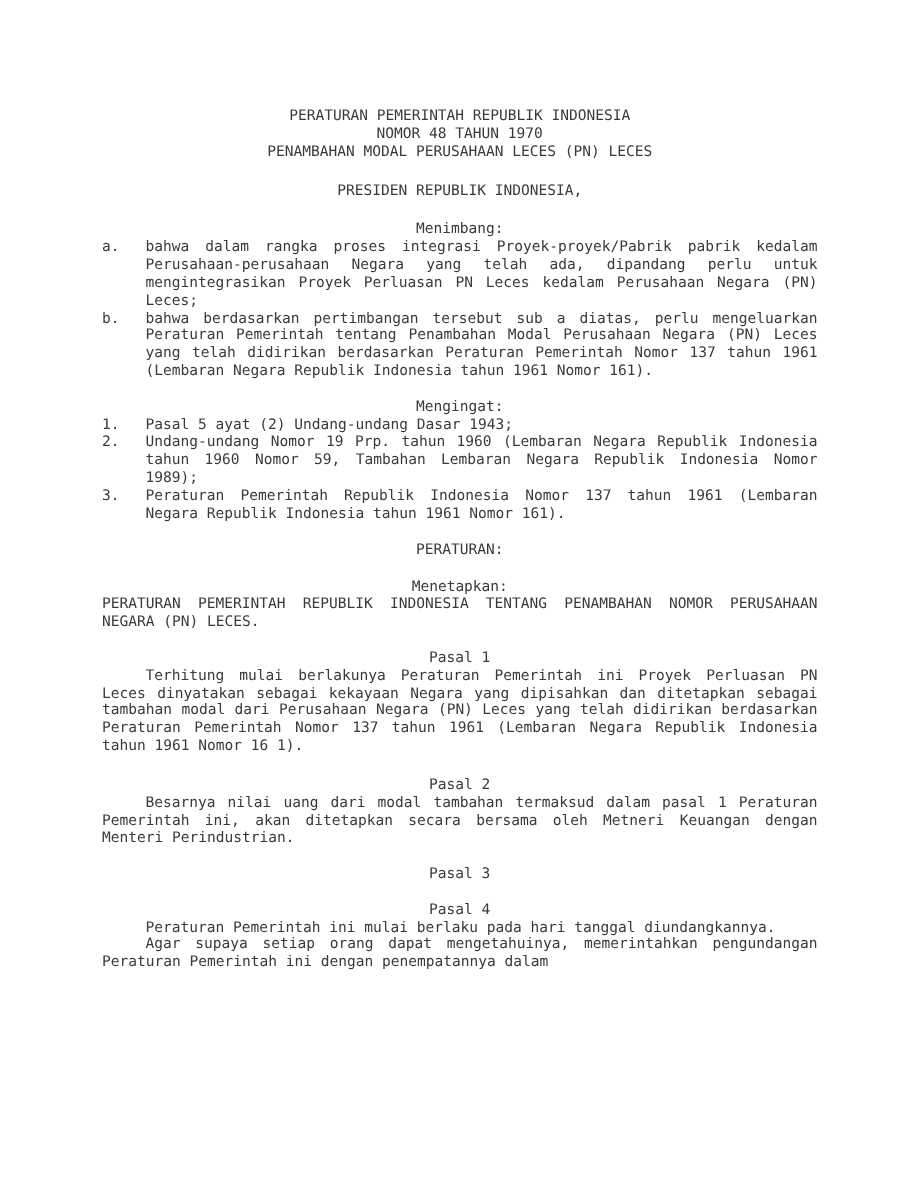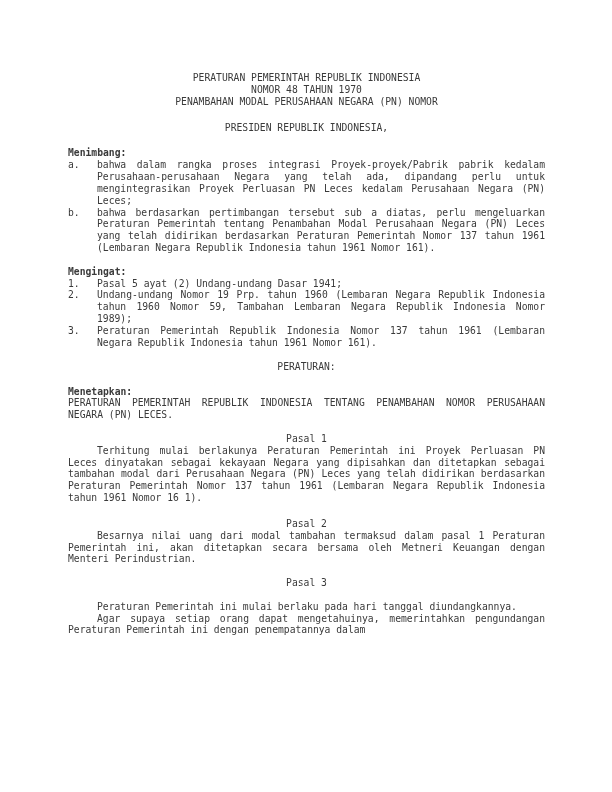--- a/index.html
+++ b/index.html
@@ -28,23 +28,22 @@
     line-height: 11.85px;
     letter-spacing: 0px;
   }
 
   
   .center {
     text-align: center;
     white-space: pre;
   }
   .plain {
-    text-align: left;
+    text-align: center;
     white-space: pre;
-    font-weight: bold;
   }
   .just-block {
     text-align: justify;
     text-align-last: left;
   }
   .gap-11 { height: 11.8px; }
   .gap-12 { height: 12.5px; }
   .gap-14 { height: 14px; }
 
   
@@ -75,21 +74,21 @@
 </style>
 </head>
 <body>
 
 <div class="page">
   <div class="doc">
 
     <div>
       <div class="center">PERATURAN PEMERINTAH REPUBLIK INDONESIA</div>
       <div class="center">NOMOR 48 TAHUN 1970</div>
-      <div class="center">PENAMBAHAN MODAL PERUSAHAAN NEGARA (PN) NOMOR</div>
+      <div class="center">PENAMBAHAN MODAL PERUSAHAAN LECES (PN) LECES</div>
     </div>
 
     <div class="gap-14"></div>
 
     <div class="center">PRESIDEN REPUBLIK INDONESIA,</div>
 
     <div class="gap-14"></div>
 
     <div class="plain">Menimbang:</div>
     <div class="item">
@@ -99,21 +98,21 @@
     <div class="item">
       <span class="marker">b.</span>
       <span class="body">bahwa berdasarkan pertimbangan tersebut sub a diatas, perlu mengeluarkan Peraturan Pemerintah tentang Penambahan Modal Perusahaan Negara (PN) Leces yang telah didirikan berdasarkan Peraturan Pemerintah Nomor 137 tahun 1961 (Lembaran Negara Republik Indonesia tahun 1961 Nomor 161).</span>
     </div>
 
     <div class="gap-11"></div>
 
     <div class="plain">Mengingat:</div>
     <div class="item">
       <span class="marker">1.</span>
-      <span class="body flush">Pasal 5 ayat (2) Undang-undang Dasar 1941;</span>
+      <span class="body flush">Pasal 5 ayat (2) Undang-undang Dasar 1943;</span>
     </div>
     <div class="item">
       <span class="marker">2.</span>
       <span class="body">Undang-undang Nomor 19 Prp. tahun 1960 (Lembaran Negara Republik Indonesia tahun 1960 Nomor 59, Tambahan Lembaran Negara Republik Indonesia Nomor 1989);</span>
     </div>
     <div class="item">
       <span class="marker">3.</span>
       <span class="body">Peraturan Pemerintah Republik Indonesia Nomor 137 tahun 1961 (Lembaran Negara Republik Indonesia tahun 1961 Nomor 161).</span>
     </div>
 
@@ -135,17 +134,18 @@
 
     <div class="center">Pasal 2</div>
     <div class="para">Besarnya nilai uang dari modal tambahan termaksud dalam pasal 1 Peraturan Pemerintah ini, akan ditetapkan secara bersama oleh Metneri Keuangan dengan Menteri Perindustrian.</div>
 
     <div class="gap-11"></div>
 
     <div class="center">Pasal 3</div>
 
     <div class="gap-11"></div>
 
+    <div class="center">Pasal 4</div>
     <div class="para">Peraturan Pemerintah ini mulai berlaku pada hari tanggal diundangkannya.</div>
     <div class="para">Agar supaya setiap orang dapat mengetahuinya, memerintahkan pengundangan Peraturan Pemerintah ini dengan penempatannya dalam</div>
 
   </div>
 </div>
 
 </body></html>

